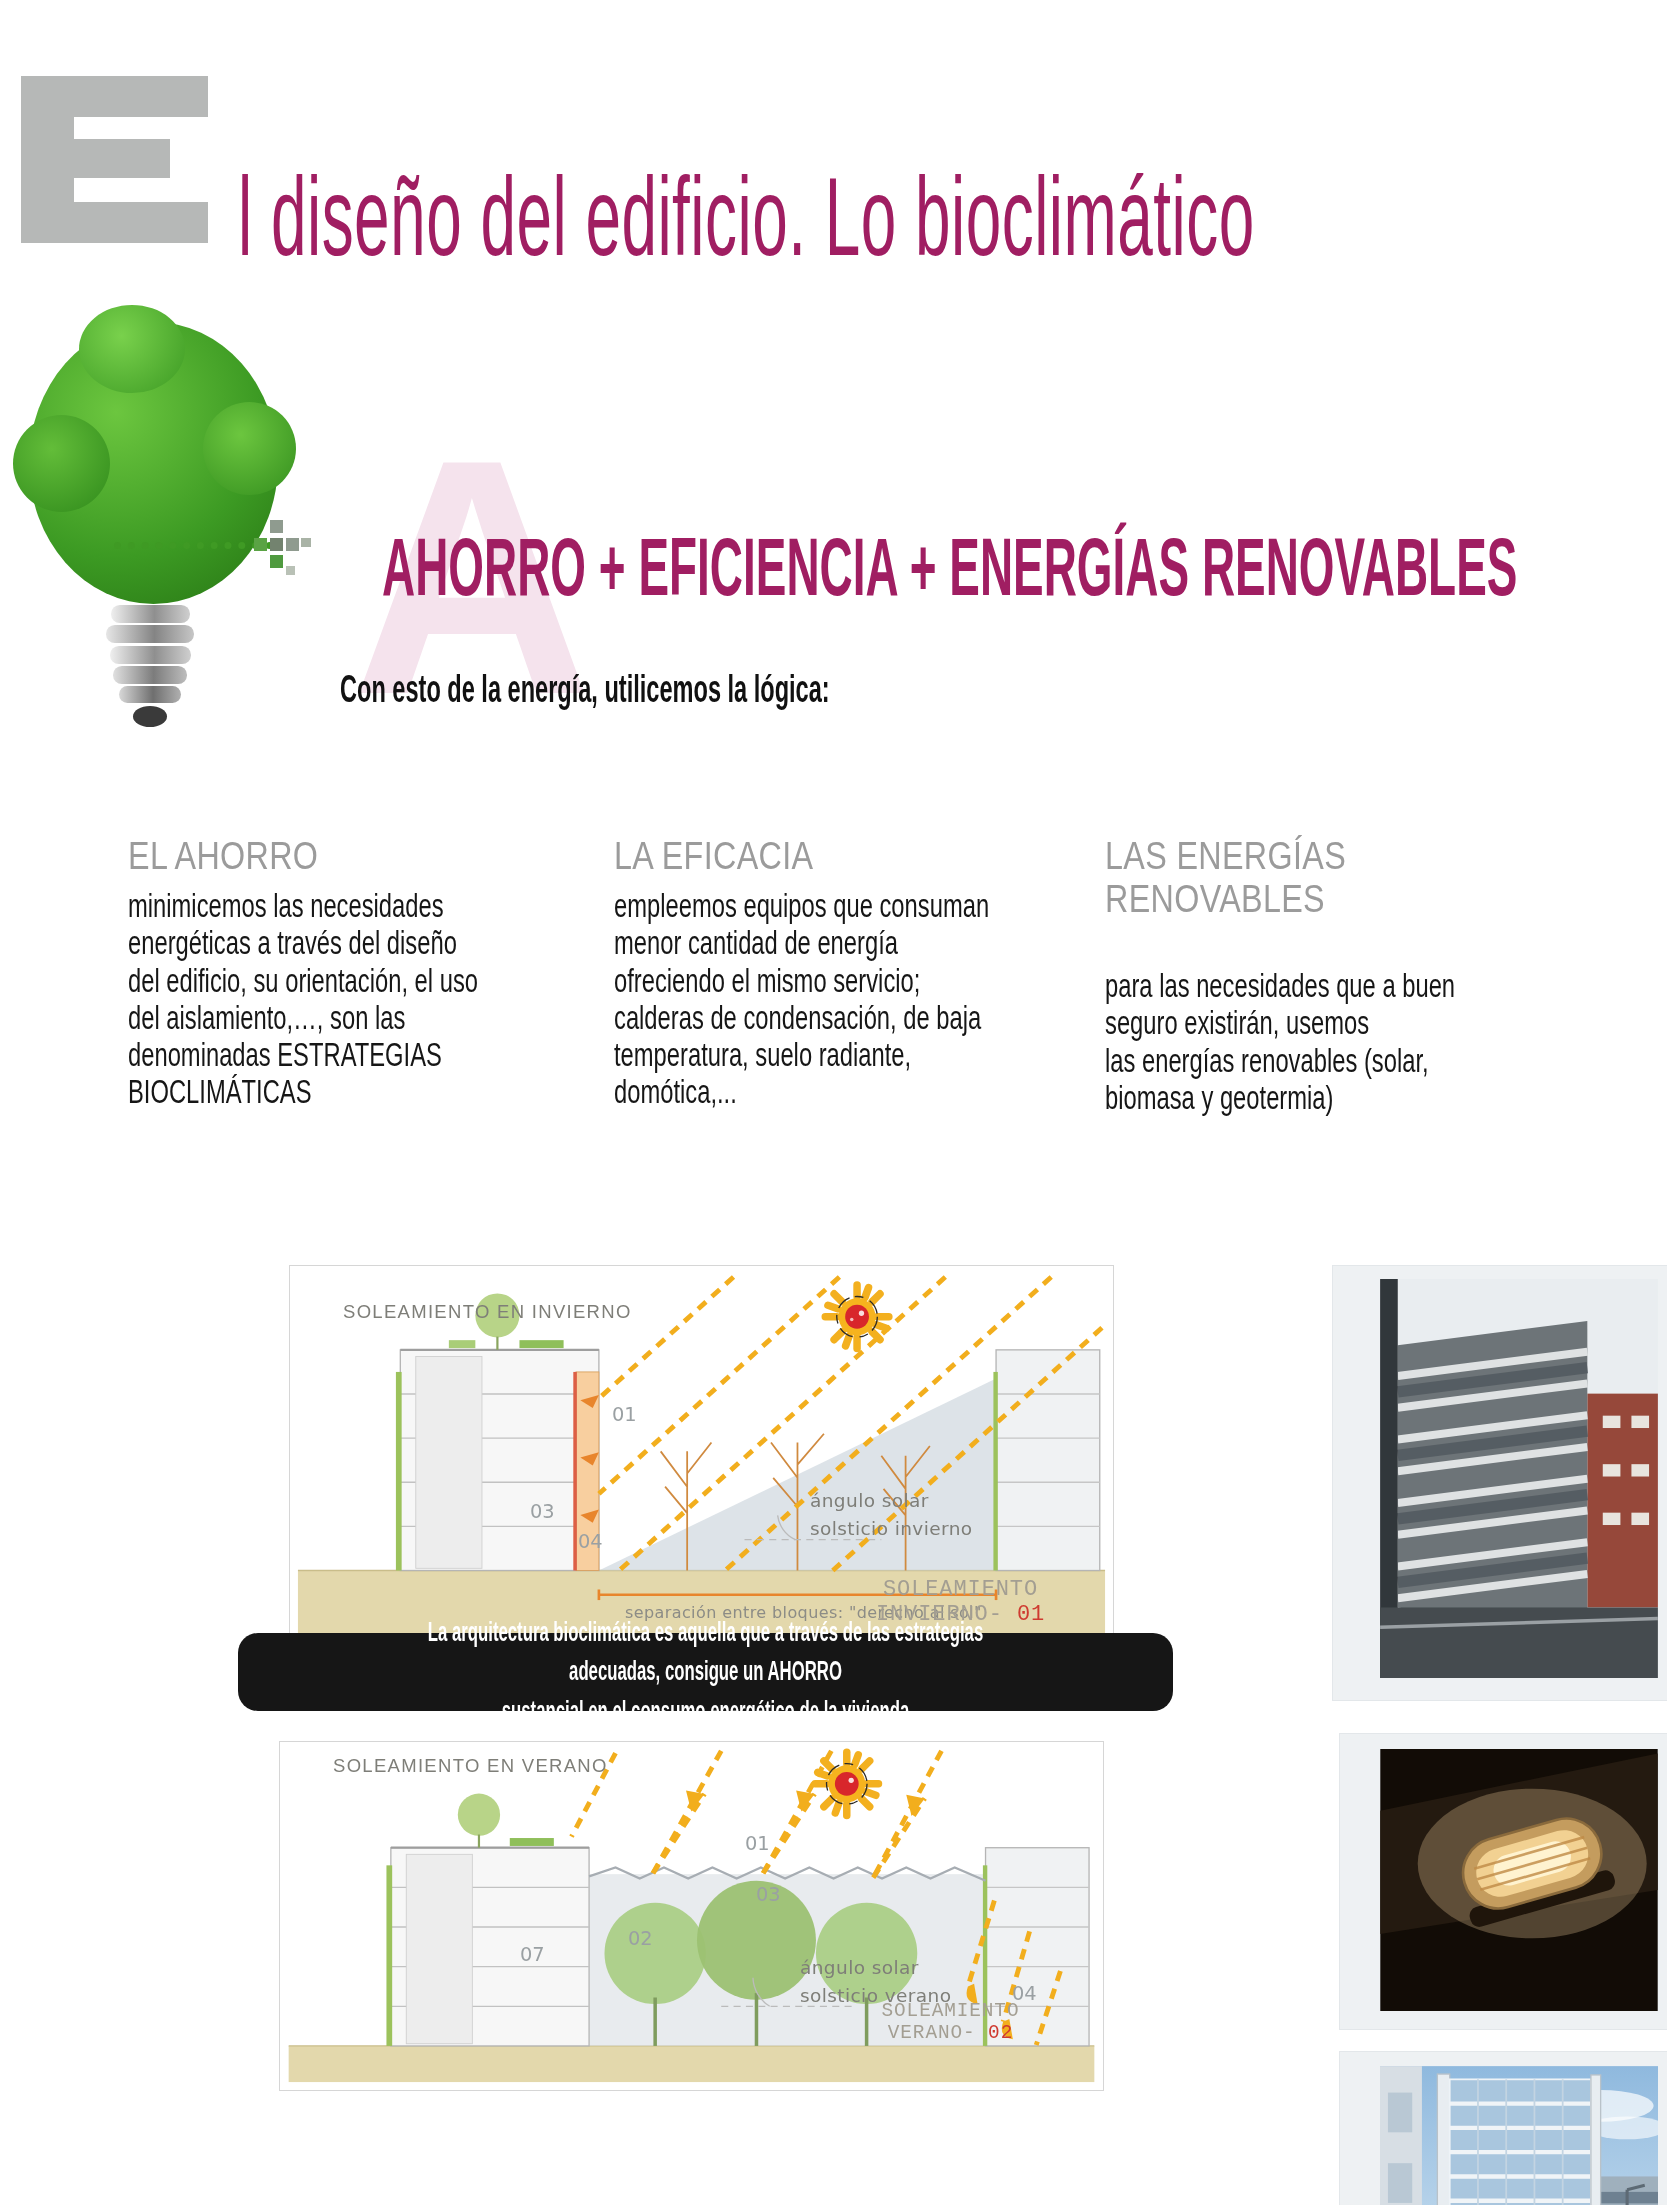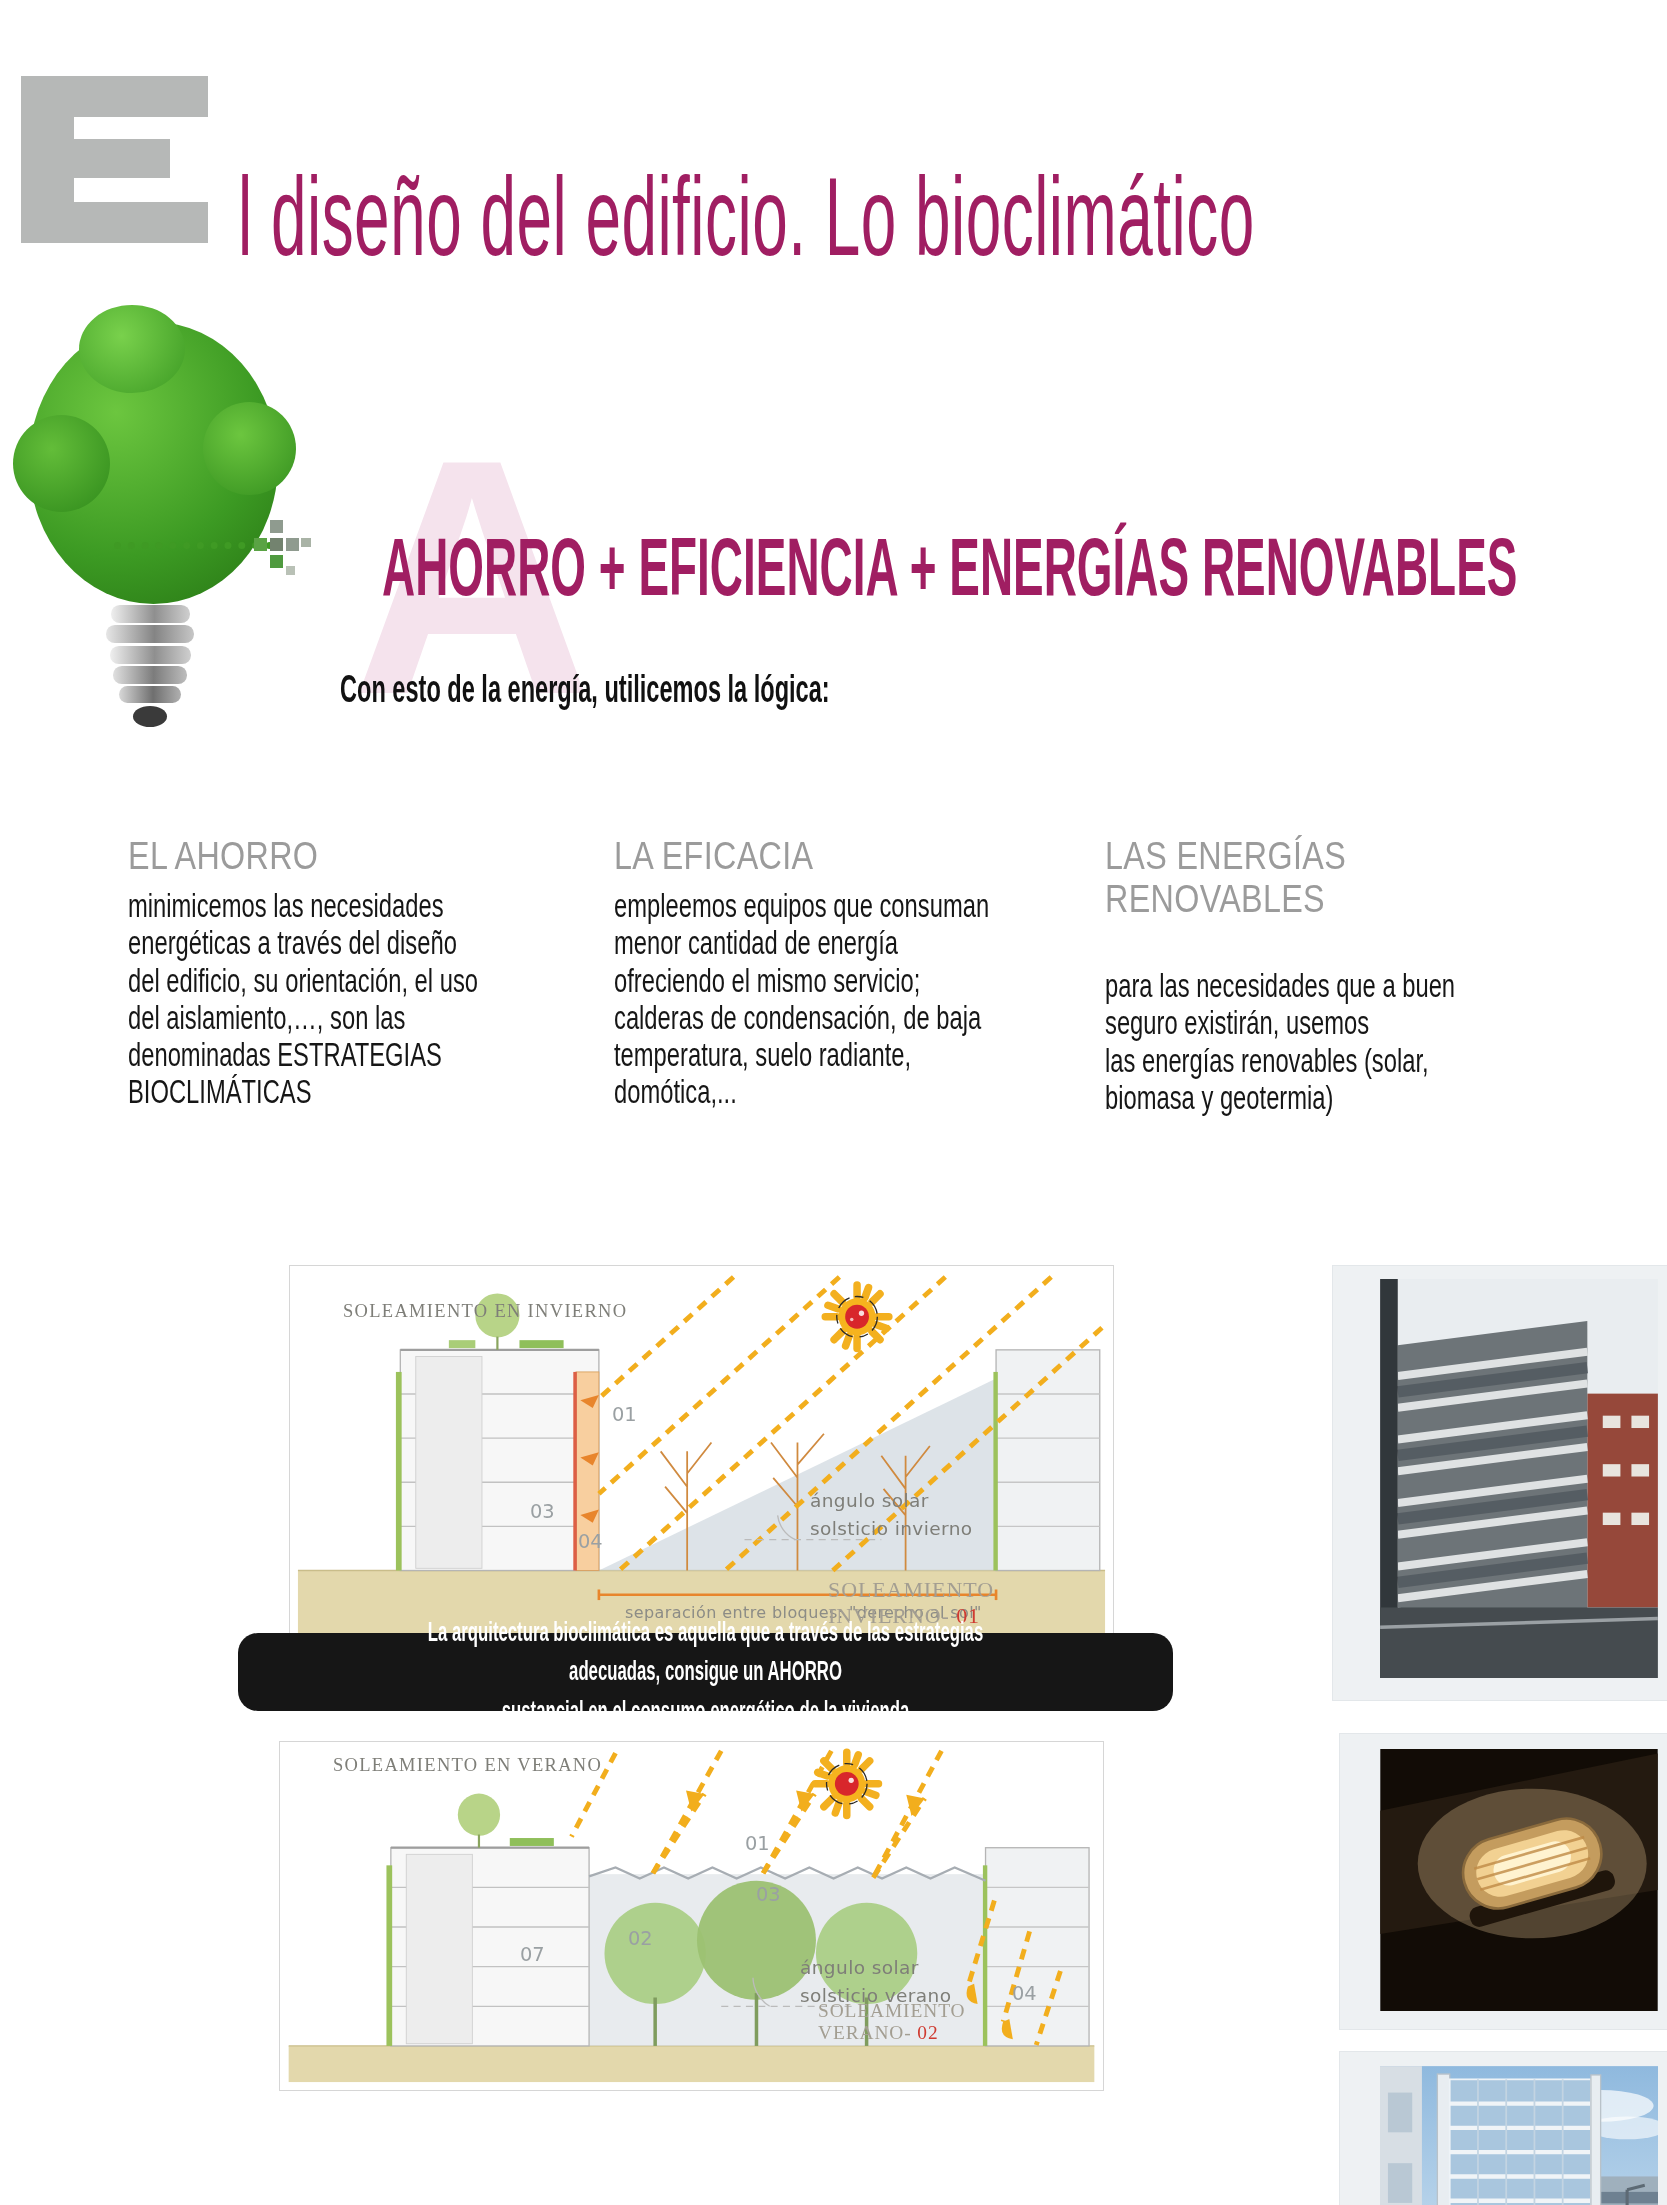--- a/index.html
+++ b/index.html
@@ -7,23 +7,23 @@
        font-family:"Liberation Sans",sans-serif;color:#1a1a1a;overflow:hidden}
   .abs{position:absolute}
   .nowrap{white-space:nowrap;display:inline-block}
   .preline{white-space:pre-line}
   .cx-left{transform-origin:left top;display:inline-block}
   .cx-center{transform-origin:center top;display:inline-block}
   .magenta{color:#a01e62}
   .colhead{font-size:38px;color:#9b9b9b;letter-spacing:0.4px;transform:scaleX(.85);transform-origin:left top;white-space:pre-line;line-height:1.12}
   .colbody{font-size:33px;line-height:1.13;color:#161616;transform:scaleX(.72);transform-origin:left top;white-space:pre-line;width:679px}
   .hand{font-family:"DejaVu Sans",sans-serif;color:#8c8c86;font-size:17px;letter-spacing:0.4px;line-height:1.52;white-space:pre-line}
-  .dtitle{font-family:Liberation Serif, serif;color:#7e7e78;font-size:18.5px;letter-spacing:1.3px}
+  .dtitle{font-family:Liberation Sans, sans-serif;color:#7e7e78;font-size:18.5px;letter-spacing:1.3px}
   .dlabel{font-family:"DejaVu Sans",sans-serif;color:#9aa0a3;font-size:19.4px}
-  .caption{font-family:Liberation Serif, serif;color:#a39e92;font-size:22px;letter-spacing:0.9px;text-align:left}
+  .caption{font-family:Liberation Mono, monospace;color:#a39e92;font-size:22px;letter-spacing:0.9px;text-align:center}
   .caption .num{color:#cf3a30}
   .panel{background:#fff;border:1.3px solid #d6d6d6}
   .ghost{background:#eef1f3;border:0.4px solid #e3e7ea}
   .photo{display:block}
 </style>
 </head>
 <body>
 
 <div class="abs" style="left:21px;top:76px;width:187px;height:167px">
   <div class="abs" style="left:0;top:0;width:53px;height:167px;background:#b6b8b7"></div>

